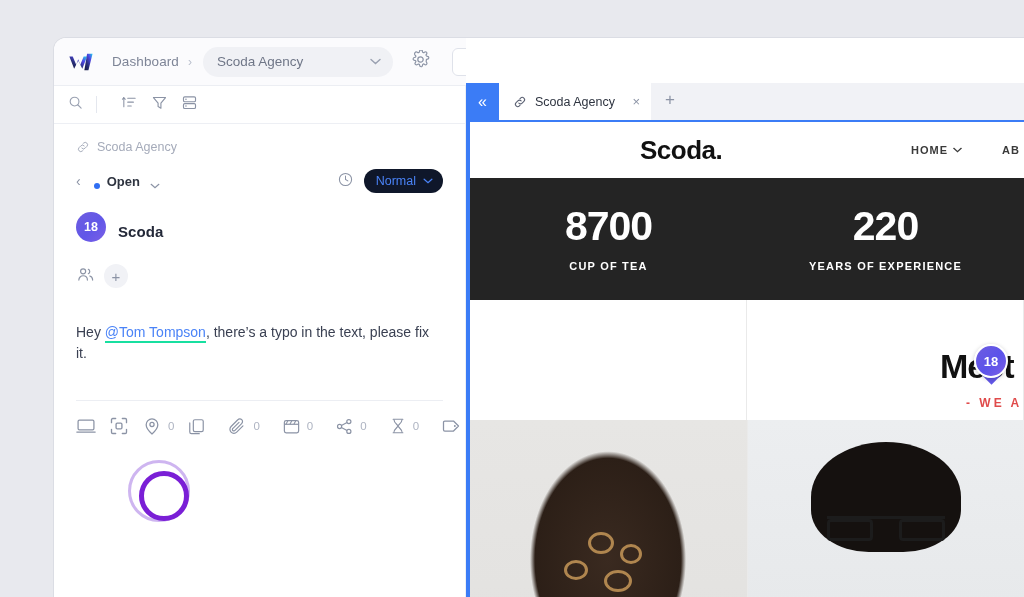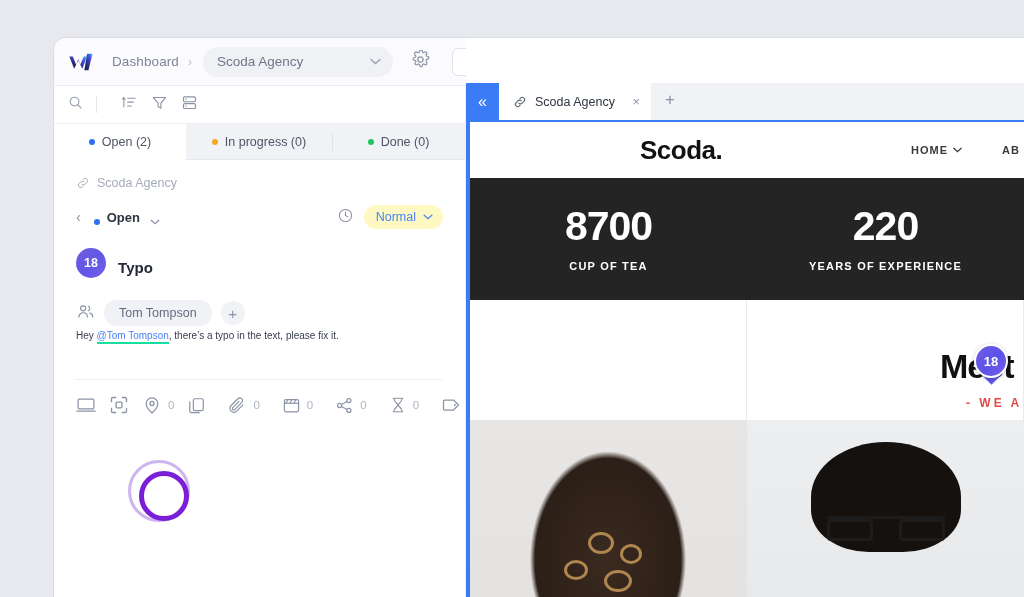--- a/index.html
+++ b/index.html
@@ -114,21 +114,21 @@
   .nav-row {
     display: flex; align-items: center;
     margin-top: 14px; height: 26px;
   }
   .chev-left { color: #8b93a5; font-size: 14px; margin-right: 13px; }
   .open-sel { display: flex; align-items: flex-end; gap: 7px; font-size: 13px; color: #2e3440; font-weight: 600; }
   .nav-right { margin-left: auto; display: flex; align-items: center; gap: 10px; }
   .prio-pill {
     display: flex; align-items: center; gap: 7px;
     height: 24px; padding: 0 10px 0 12px;
-    background: #fef9c3; border-radius: 12px;
+    background: #0f172a; border-radius: 12px;
     font-size: 12.5px; color: #4a83f7;
   }
 
   .task-head { display: flex; align-items: center; gap: 12px; margin-top: 18px; }
   .pin {
     width: 30px; height: 38px; position: relative; flex: none;
   }
   .pin .bub {
     width: 30px; height: 30px; border-radius: 50%;
     background: linear-gradient(135deg,#6e5de0 0%,#6157e8 55%,#7b5fe6 100%);
@@ -152,22 +152,22 @@
     display: flex; align-items: center;
     font-size: 12.5px; color: #646b7c;
   }
   .add-btn {
     width: 24px; height: 24px; border-radius: 50%;
     background: #f1f2f6;
     display: flex; align-items: center; justify-content: center;
     color: #8b93a5; font-size: 15px;
   }
   .comment {
-    margin-top: 2px;
-    font-size: 10px; color: #3a4052; line-height: 1.5;
+    margin-top: 34px;
+    font-size: 14px; color: #3a4052; line-height: 1.5;
   }
   .mention {
     color: #4a83f7;
     border-bottom: 2px solid #18dfa0;
     padding-bottom: 1px;
   }
 
   .divider { margin: 36px 0 0 0; height: 1px; background: #eceef3; }
   .icon-bar {
     display: flex; align-items: center;
@@ -418,34 +418,20 @@
       <span class="tool-ic">
         <svg width="17" height="17" viewBox="0 0 24 24">
           <rect x="3.5" y="4" width="17" height="7" rx="1.8" fill="none" stroke="#8b93a5" stroke-width="1.6"></rect>
           <rect x="3.5" y="13.5" width="17" height="7" rx="1.8" fill="none" stroke="#8b93a5" stroke-width="1.6"></rect>
           <circle cx="7" cy="7.5" r="1.1" fill="#8b93a5"></circle>
           <circle cx="7" cy="17" r="1.1" fill="#8b93a5"></circle>
         </svg>
       </span>
     </div>
 
-    <div class="status-tabs">
-      <div class="stab">
-        <span class="dot" style="background:#2f6ef3"></span>
-        <span>Open (2)</span>
-      </div>
-      <div class="stab">
-        <span class="dot" style="background:#f5a623"></span>
-        <span>In progress (0)</span>
-      </div>
-      <div class="stab">
-        <span class="dot" style="background:#22c55e"></span>
-        <span>Done (0)</span>
-      </div>
-    </div>
 
     <div class="panel-body">
 
       <div class="proj-link">
         <svg width="14" height="14" viewBox="0 0 24 24">
           <path d="M10 14a4 4 0 0 0 5.66 0l3-3A4 4 0 0 0 13 5.34l-1.2 1.2" fill="none" stroke="#a5abba" stroke-width="1.7" stroke-linecap="round"></path>
           <path d="M14 10a4 4 0 0 0-5.66 0l-3 3A4 4 0 0 0 11 18.66l1.2-1.2" fill="none" stroke="#a5abba" stroke-width="1.7" stroke-linecap="round"></path>
         </svg>
         <span>Scoda Agency</span>
       </div>
@@ -474,32 +460,31 @@
             </svg>
           </span>
         </span>
       </div>
 
       <div class="task-head">
         <span class="pin">
           <span class="tail"></span>
           <span class="bub">18</span>
         </span>
-        <span class="task-title">Typo</span>
+        <span class="task-title">Scoda</span>
       </div>
 
       <div class="assignee-row">
         <span>
           <svg width="19" height="19" viewBox="0 0 24 24">
             <circle cx="9" cy="8" r="3.2" fill="none" stroke="#8b93a5" stroke-width="1.5"></circle>
             <path d="M3.6 19c0-3.2 2.4-5.4 5.4-5.4s5.4 2.2 5.4 5.4" fill="none" stroke="#8b93a5" stroke-width="1.5" stroke-linecap="round"></path>
             <path d="M15.6 5.4a3.1 3.1 0 0 1 0 5.6M17.4 13.9c2.2.6 3.6 2.6 3.6 5.1" fill="none" stroke="#8b93a5" stroke-width="1.5" stroke-linecap="round"></path>
           </svg>
         </span>
-        <span class="assignee-chip">Tom Tompson</span>
         <span class="add-btn">+</span>
       </div>
 
       <div class="comment">
         <span>Hey </span><span class="mention">@Tom Tompson</span><span>, there’s a typo in the text, please fix it.</span>
       </div>
 
       <div class="divider"></div>
 
       <div class="icon-bar">

